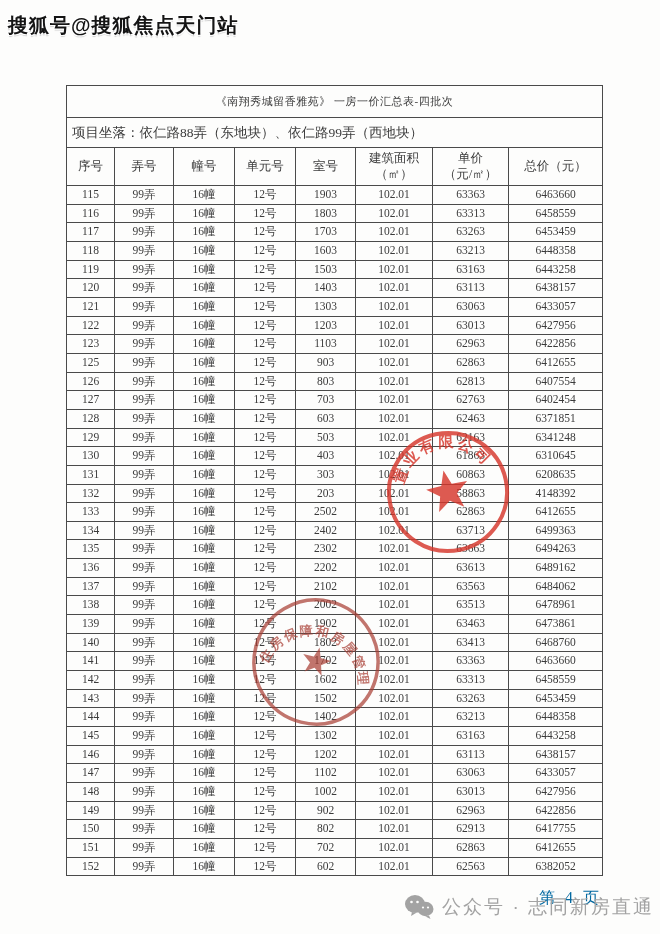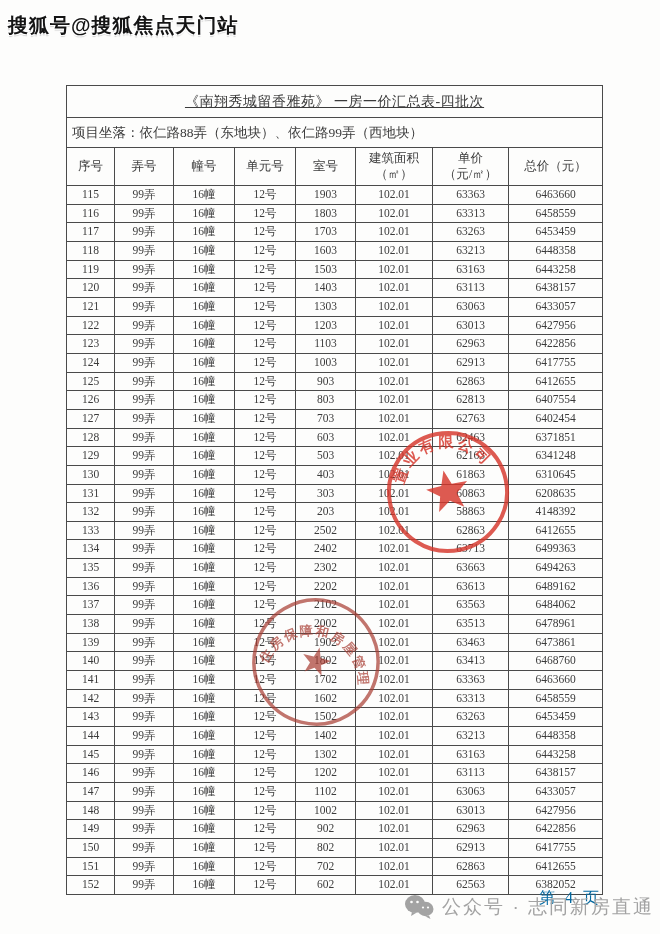--- a/index.html
+++ b/index.html
@@ -21,21 +21,21 @@
   
   .price-table{
     position:absolute;left:66px;top:85px;width:536px;
     border-collapse:collapse;table-layout:fixed;
     font-size:11.5px;color:#3b3b3b;
   }
   .price-table td,.price-table th{
     border:1px solid #4a4a4a;padding:0;text-align:center;
     font-weight:normal;overflow:hidden;white-space:nowrap;
   }
-  .title-cell{height:31px;font-size:14px;font-weight:bold;letter-spacing:.5px;text-decoration:underline;}
+  .title-cell{height:31px;font-size:11px;font-weight:bold;letter-spacing:.5px;}
   .location-cell{height:29px;font-size:13.5px;text-align:left !important;padding-left:5px !important;margin-left:48px;}
   .header-row th{height:37px;font-size:12.5px;line-height:1.25;}
   .data-row td{height:17.65px;line-height:17.65px;font-size:11.5px;}
   
   .stamp{position:absolute;pointer-events:none;}
   .stamp-upper{left:384px;top:428px;opacity:.82;}
   .stamp-lower{left:248px;top:594px;opacity:.70;filter:blur(.4px);}
   
   .page-number{
     position:absolute;left:66px;top:888px;width:536px;text-align:right;
@@ -185,30 +185,20 @@
         <td>123</td>
         <td>99弄</td>
         <td>16幢</td>
         <td>12号</td>
         <td>1103</td>
         <td>102.01</td>
         <td>62963</td>
         <td>6422856</td>
       </tr>
       <tr class="data-row">
-        <td>124</td>
-        <td>99弄</td>
-        <td>16幢</td>
-        <td>12号</td>
-        <td>1003</td>
-        <td>102.01</td>
-        <td>62913</td>
-        <td>6417755</td>
-      </tr>
-      <tr class="data-row">
         <td>125</td>
         <td>99弄</td>
         <td>16幢</td>
         <td>12号</td>
         <td>903</td>
         <td>102.01</td>
         <td>62863</td>
         <td>6412655</td>
       </tr>
       <tr class="data-row">

